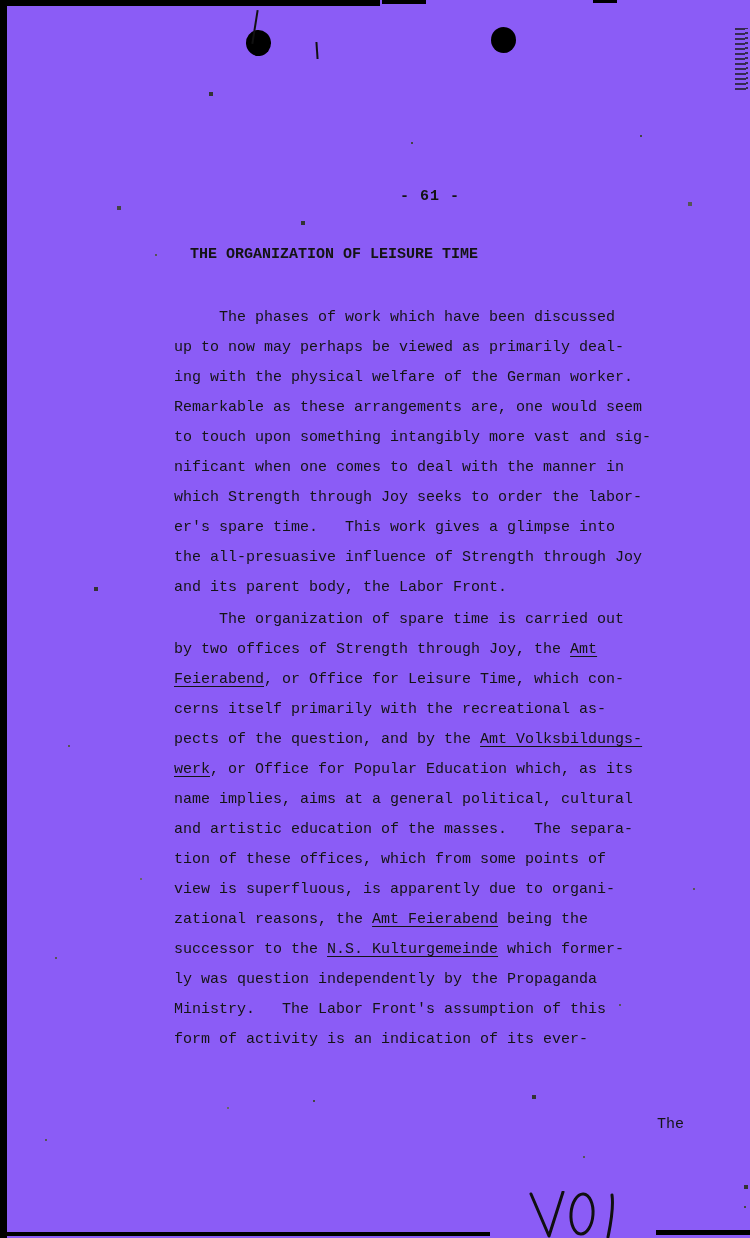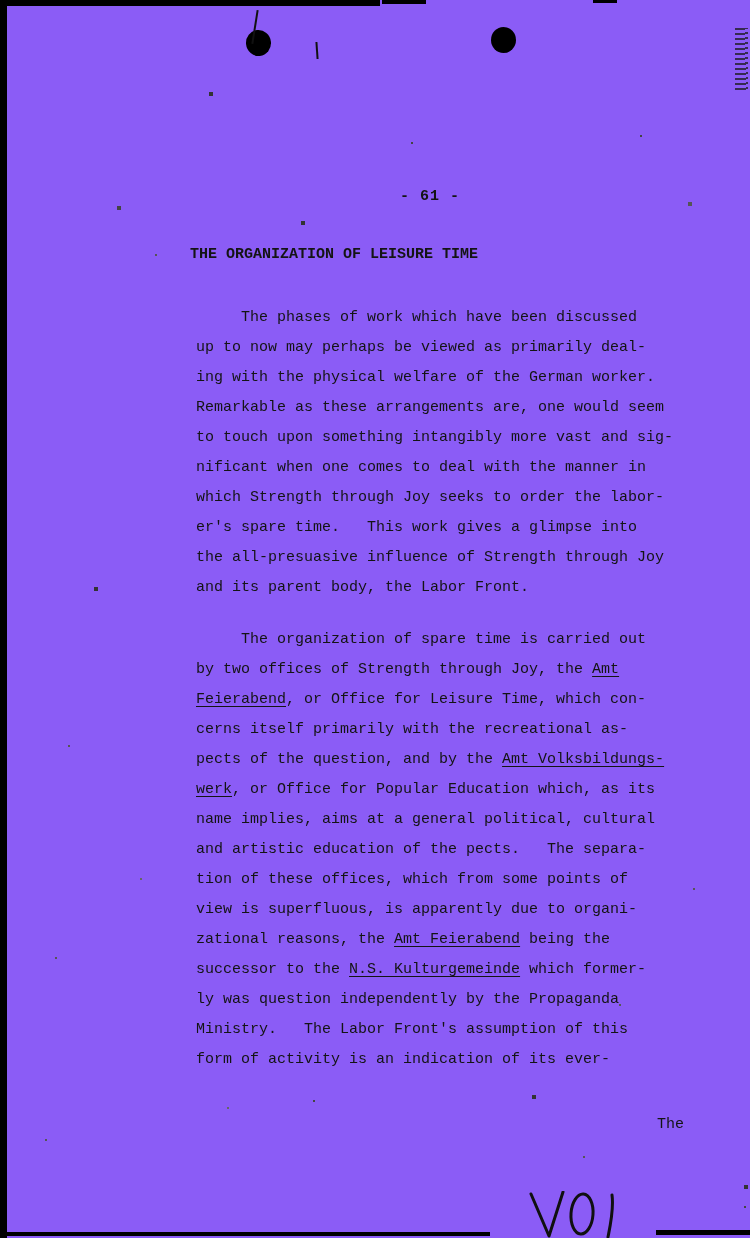--- a/index.html
+++ b/index.html
@@ -43,22 +43,22 @@
   .page-number{
     position:absolute;left:190px;top:188px;width:480px;
     text-align:center;font-size:15px;font-weight:bold;letter-spacing:1px;
     white-space:pre;
   }
   .doc-title{
     position:absolute;left:190px;top:246px;width:480px;
     text-align:left;font-size:15px;font-weight:bold;letter-spacing:0;
     white-space:pre;
   }
-  .body-text{position:absolute;left:196px;top:303px;width:500px;font-size:15px;}
-  .paragraph + .paragraph{margin-top:22px;}
+  .body-text{position:absolute;left:174px;top:303px;width:500px;font-size:15px;}
+  .paragraph + .paragraph{margin-top:2px;}
   .line{height:30px;line-height:30px;white-space:pre;}
   .line.indent{padding-left:45px;}
   .u{text-decoration:underline;text-underline-offset:3px;text-decoration-thickness:1px;}
   .catchword{
     position:absolute;left:616px;top:1110px;
     font-size:15px;line-height:30px;white-space:pre;margin-left:41px;
   }
   .handwritten{position:absolute;left:524px;top:1191px;}
 </style>
 </head>
@@ -97,21 +97,21 @@
         <div class="line"><span>and its parent body, the Labor Front.</span></div>
       </div>
       <div class="paragraph">
         <div class="line indent"><span>The organization of spare time is carried out</span></div>
         <div class="line"><span>by two offices of Strength through Joy, the </span><span class="u">Amt</span></div>
         <div class="line"><span class="u">Feierabend</span><span>, or Office for Leisure Time, which con-</span></div>
         <div class="line"><span>cerns itself primarily with the recreational as-</span></div>
         <div class="line"><span>pects of the question, and by the </span><span class="u">Amt Volksbildungs-</span></div>
         <div class="line"><span class="u">werk</span><span>, or Office for Popular Education which, as its</span></div>
         <div class="line"><span>name implies, aims at a general political, cultural</span></div>
-        <div class="line"><span>and artistic education of the pects.   The separa-</span></div>
+        <div class="line"><span>and artistic education of the masses.   The separa-</span></div>
         <div class="line"><span>tion of these offices, which from some points of</span></div>
         <div class="line"><span>view is superfluous, is apparently due to organi-</span></div>
         <div class="line"><span>zational reasons, the </span><span class="u">Amt Feierabend</span><span> being the</span></div>
         <div class="line"><span>successor to the </span><span class="u">N.S. Kulturgemeinde</span><span> which former-</span></div>
         <div class="line"><span>ly was question independently by the Propaganda</span></div>
         <div class="line"><span>Ministry.   The Labor Front's assumption of this</span></div>
         <div class="line"><span>form of activity is an indication of its ever-</span></div>
       </div>
     </div>
 

